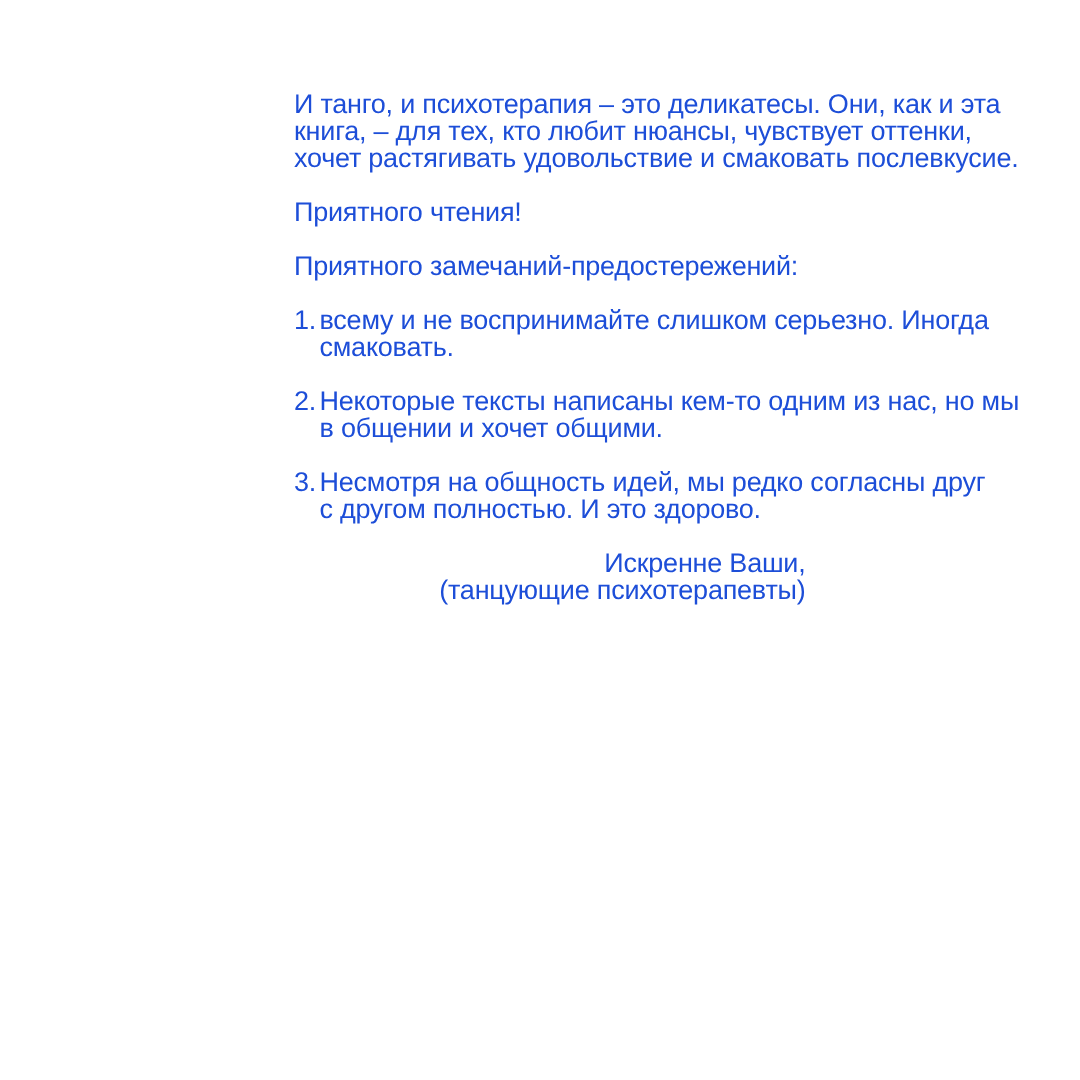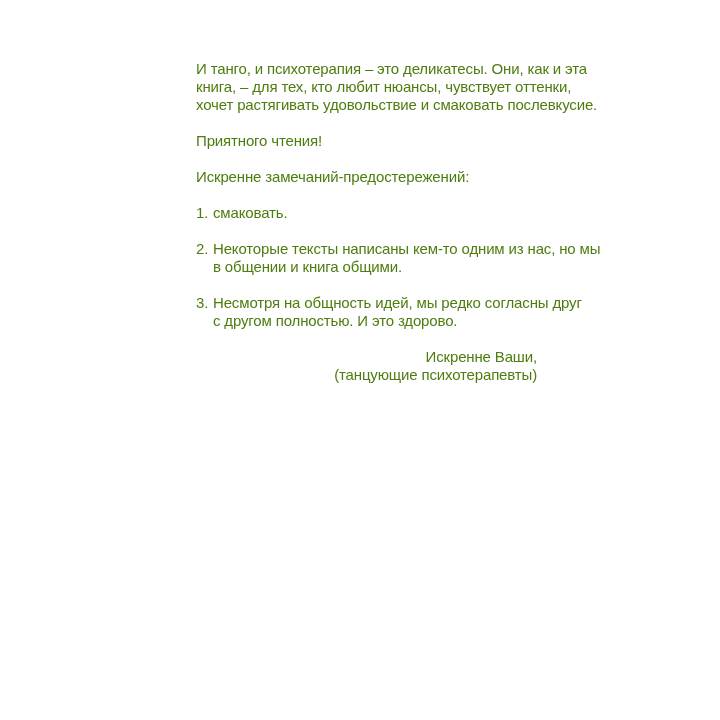--- a/index.html
+++ b/index.html
@@ -3,23 +3,23 @@
   <meta charset="utf-8">
   <style>
     html, body { margin: 0; padding: 0; background: #ffffff; }
     body { width: 720px; height: 720px; position: relative; overflow: hidden; }
     .page {
       position: absolute;
       left: 196px;
       top: 60px;
       width: 344px;
       font-family: "Liberation Sans", sans-serif;
-      font-size: 15px;
+      font-size: 18px;
       line-height: 18px;
-      color: #4d7c0f;
+      color: #1d4ed8;
       letter-spacing: -0.15px;
     }
     .para { margin: 0 0 18px 0; white-space: nowrap; }
     .line { display: block; white-space: nowrap; }
     .list { margin: 0; padding: 0; list-style: none; }
     .list-item { position: relative; padding-left: 17px; margin-bottom: 18px; }
     .list-num { position: absolute; left: 0; top: 0; }
     .signature {
       text-align: right;
       width: 341px;
@@ -32,31 +32,32 @@
 <div class="page">
 
   <p class="para">
     <span class="line">И танго, и психотерапия – это деликатесы. Они, как и эта</span>
     <span class="line">книга, –  для тех, кто любит нюансы, чувствует оттенки,</span>
     <span class="line">хочет растягивать удовольствие и смаковать послевкусие.</span>
   </p>
 
   <p class="para">Приятного чтения!</p>
 
-  <p class="para">Искренне замечаний-предостережений:</p>
+  <p class="para">Приятного замечаний-предостережений:</p>
 
   <ol class="list">
     <li class="list-item">
       <span class="list-num">1.</span>
+      <span class="line">всему и не воспринимайте слишком серьезно. Иногда</span>
       <span class="line">смаковать.</span>
     </li>
     <li class="list-item">
       <span class="list-num">2.</span>
       <span class="line">Некоторые тексты написаны кем-то одним из нас, но мы</span>
-      <span class="line">в общении и книга общими.</span>
+      <span class="line">в общении и хочет общими.</span>
     </li>
     <li class="list-item">
       <span class="list-num">3.</span>
       <span class="line">Несмотря на общность идей, мы редко согласны друг</span>
       <span class="line">с другом полностью. И это здорово.</span>
     </li>
   </ol>
 
   <div class="signature">
     <span class="line">Искренне Ваши,</span>

